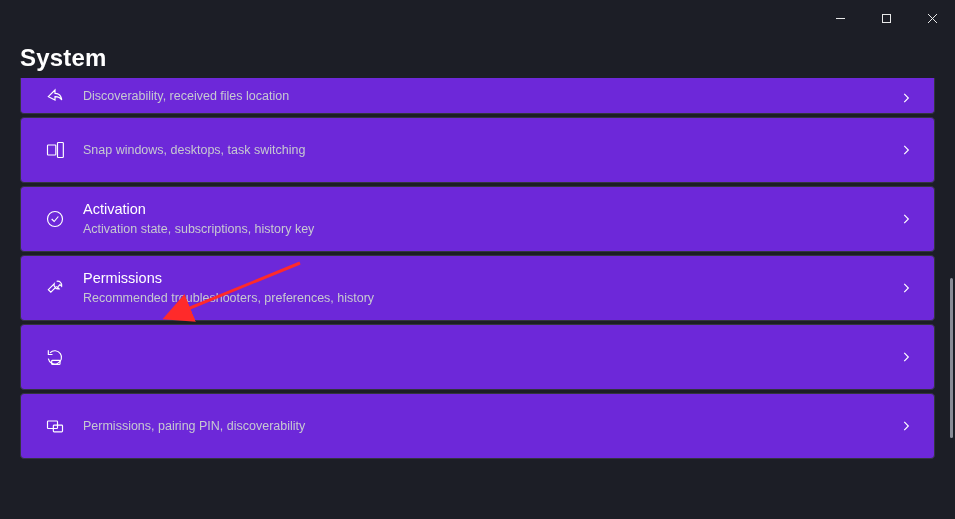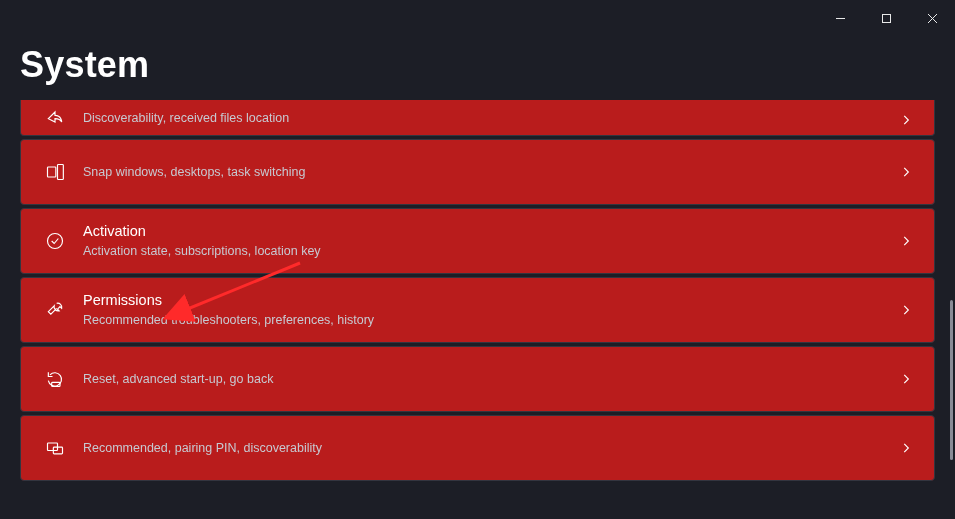--- a/index.html
+++ b/index.html
@@ -23,38 +23,38 @@
     width: 46px;
     height: 28px;
     display: flex;
     align-items: center;
     justify-content: center;
     color: #ffffff;
     opacity: 0.9;
   }
   .winbtn svg { stroke: #ffffff; }
   .page-title {
-    font-size: 36px;
+    font-size: 24px;
     font-weight: 600;
-    padding: 12px 0 14px 20px;
+    padding: 12px 0 6px 20px;
     letter-spacing: 0.2px;
   }
   .content {
     position: relative;
     padding: 0 20px 0 20px;
     height: calc(519px - 32px - 56px);
     overflow: hidden;
   }
   .list {
     display: flex;
     flex-direction: column;
     gap: 3px;
   }
   .row {
-    background: #b91c1c;
+    background: #6d28d9;
     border: 1px solid #33353f;
     border-radius: 4px;
     min-height: 66px;
     display: flex;
     align-items: center;
     padding: 0 18px 0 12px;
     position: relative;
   }
   .row.cut {
     min-height: 42px;
@@ -183,21 +183,21 @@
 
     <div class="row">
       <div class="icon-wrap">
         <svg width="20" height="20" viewBox="0 0 24 24">
             <circle cx="12" cy="12" r="9"></circle>
             <path d="M8 12 L11 15 L16 9"></path>
           </svg>
       </div>
       <div class="text-wrap">
         <span class="title">Activation</span>
-        <span class="desc">Activation state, subscriptions, location key</span>
+        <span class="desc">Activation state, subscriptions, history key</span>
       </div>
       <div class="chev">
         <svg width="14" height="14" viewBox="0 0 24 24" fill="none">
             <path d="M9 5 L16 12 L9 19" stroke-width="2"></path>
           </svg>
       </div>
     </div>
 
     <div class="row">
       <div class="icon-wrap">
@@ -218,38 +218,37 @@
 
     <div class="row">
       <div class="icon-wrap">
         <svg width="20" height="20" viewBox="0 0 24 24">
             <path d="M4 14 a8 8 0 1 0 2 -7"></path>
             <path d="M4 4 L4 9 L9 9"></path>
             <rect x="8" y="16" width="10" height="5" rx="1"></rect>
           </svg>
       </div>
       <div class="text-wrap">
-        <span class="desc">Reset, advanced start-up, go back</span>
       </div>
       <div class="chev">
         <svg width="14" height="14" viewBox="0 0 24 24" fill="none">
             <path d="M9 5 L16 12 L9 19" stroke-width="2"></path>
           </svg>
       </div>
     </div>
 
     <div class="row">
       <div class="icon-wrap">
         <svg width="20" height="20" viewBox="0 0 24 24">
             <rect x="3" y="6" width="12" height="9" rx="1"></rect>
             <rect x="10" y="11" width="11" height="8" rx="1"></rect>
           </svg>
       </div>
       <div class="text-wrap">
-        <span class="desc">Recommended, pairing PIN, discoverability</span>
+        <span class="desc">Permissions, pairing PIN, discoverability</span>
       </div>
       <div class="chev">
         <svg width="14" height="14" viewBox="0 0 24 24" fill="none">
             <path d="M9 5 L16 12 L9 19" stroke-width="2"></path>
           </svg>
       </div>
     </div>
 
   </div>
 

